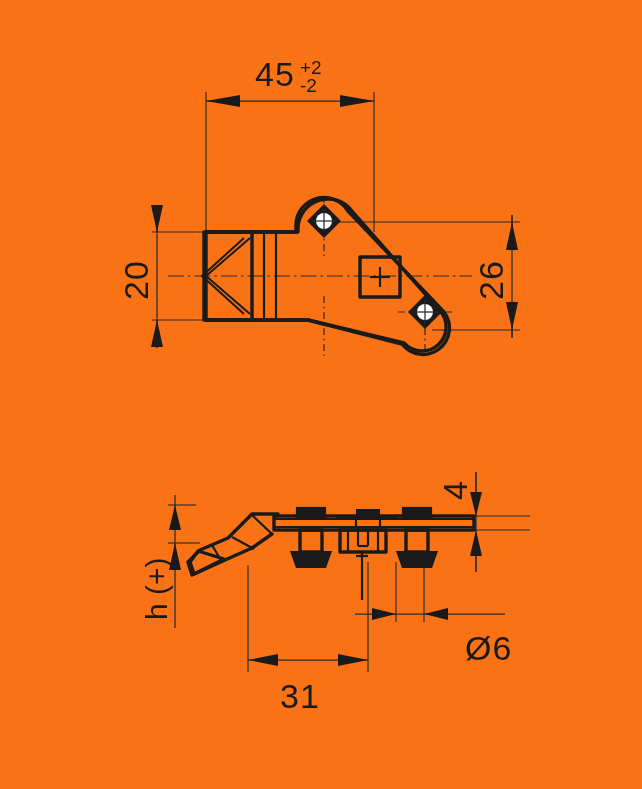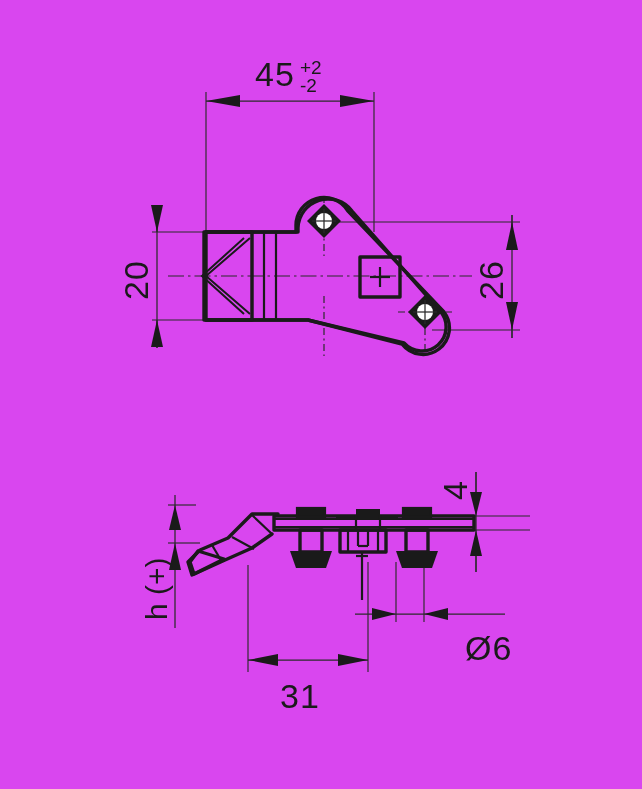--- a/index.html
+++ b/index.html
@@ -10,21 +10,21 @@
   body {
     width: 642px;
     height: 789px;
     font-family: "Liberation Sans", sans-serif;
     overflow: hidden;
   }
   #drawing-root {
     position: relative;
     width: 642px;
     height: 789px;
-    background: #d946ef;
+    background: #f97316;
   }
   svg#tech-drawing {
     display: block;
     width: 642px;
     height: 789px;
   }
   .outline {
     fill: none;
     stroke: #1a1a1a;
     stroke-width: 3.4;

